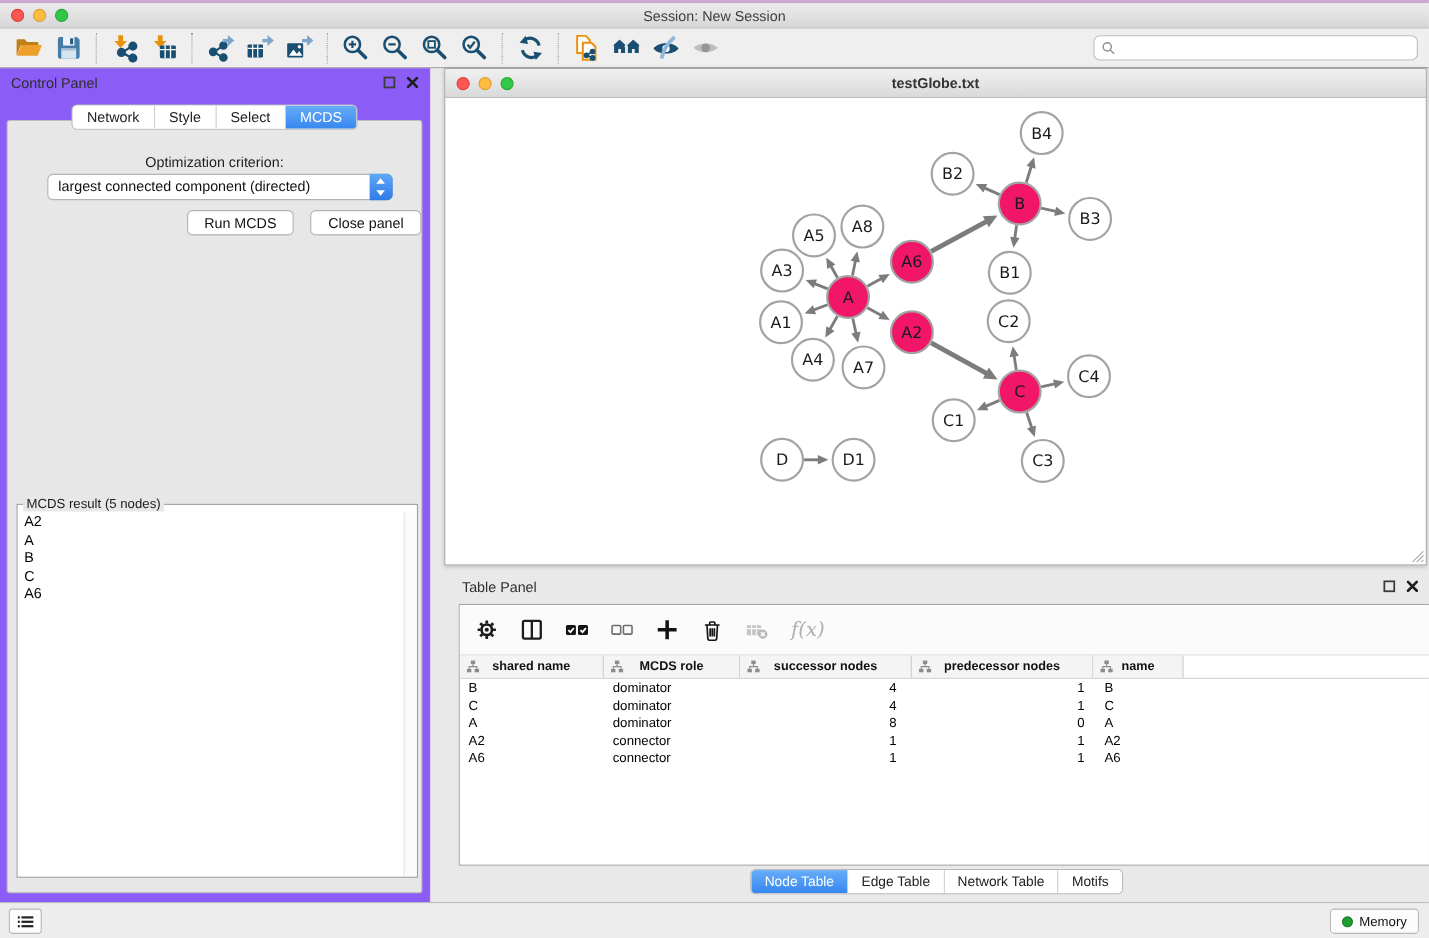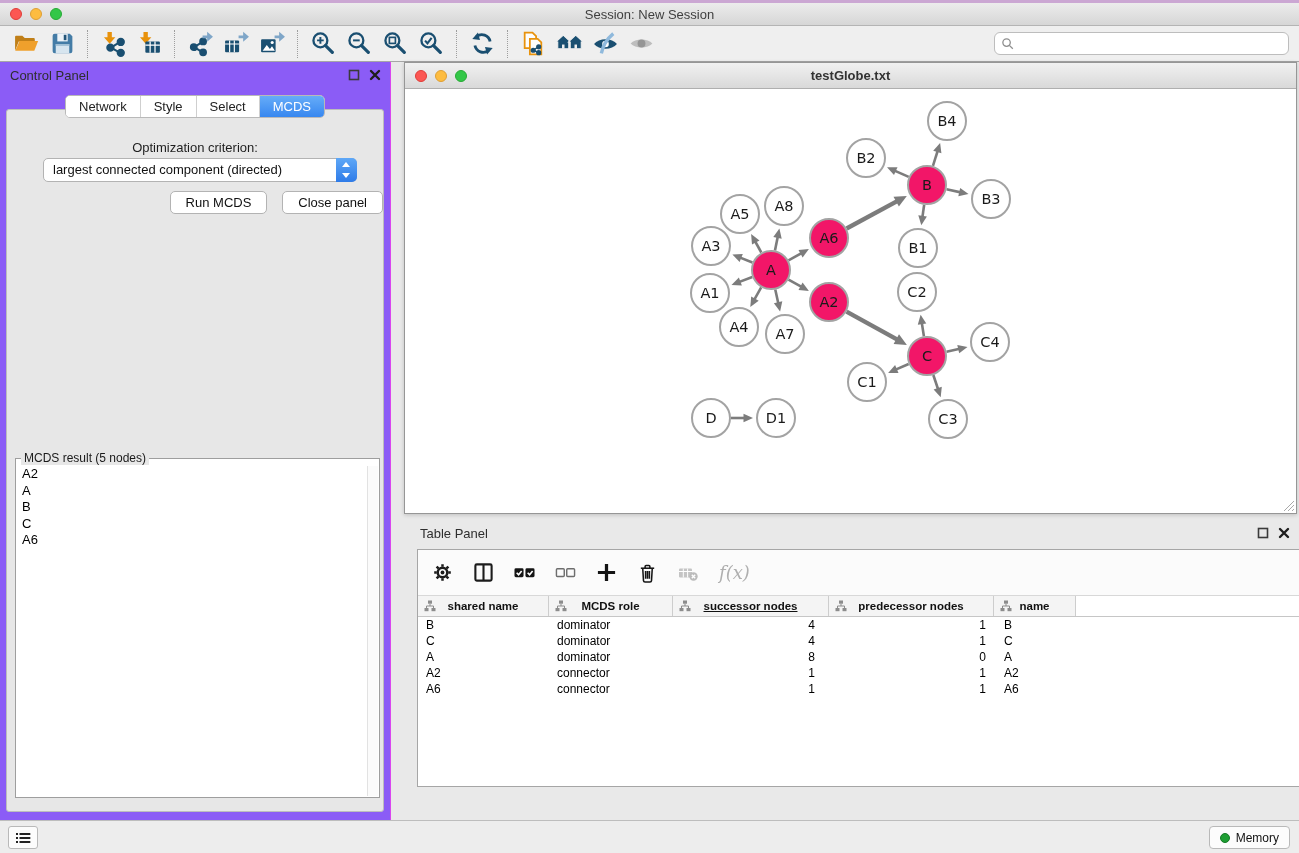--- a/index.html
+++ b/index.html
@@ -607,21 +607,21 @@
             <span class="attr-ic"><svg viewBox="0 0 12 12">
                 <g fill="#8C8C8C">
                   <rect x="4" y="0.5" width="4" height="3.2"></rect>
                   <rect x="0.5" y="8" width="4" height="3.2"></rect>
                   <rect x="7.5" y="8" width="4" height="3.2"></rect>
                 </g>
                 <path d="M6 3.7 V6 M2.5 8 V6 H9.5 V8" stroke="#8C8C8C" fill="none"></path>
               </svg></span>
             <span>MCDS role</span>
           </div>
-          <div class="header-cell" style="width: 156px; text-decoration: underline;">
+          <div class="header-cell" style="width: 156px;">
             <span class="attr-ic"><svg viewBox="0 0 12 12">
                 <g fill="#8C8C8C">
                   <rect x="4" y="0.5" width="4" height="3.2"></rect>
                   <rect x="0.5" y="8" width="4" height="3.2"></rect>
                   <rect x="7.5" y="8" width="4" height="3.2"></rect>
                 </g>
                 <path d="M6 3.7 V6 M2.5 8 V6 H9.5 V8" stroke="#8C8C8C" fill="none"></path>
               </svg></span>
             <span>successor nodes</span>
           </div>
@@ -678,20 +678,28 @@
             <div class="cell" style="width: 165px; text-align: right; padding-right: 8px;">1</div>
             <div class="cell" style="width: 82px; text-align: left; padding-left: 10px;">A2</div>
           </div>
           <div class="grid-row">
             <div class="cell" style="width: 131px; text-align: left; padding-left: 8px;">A6</div>
             <div class="cell" style="width: 124px; text-align: left; padding-left: 8px;">connector</div>
             <div class="cell" style="width: 156px; text-align: right; padding-right: 14px;">1</div>
             <div class="cell" style="width: 165px; text-align: right; padding-right: 8px;">1</div>
             <div class="cell" style="width: 82px; text-align: left; padding-left: 10px;">A6</div>
           </div>
+        </div>
+    </div>
+    <div id="tbl-tabs-wrap">
+      <div id="tbl-tabs" class="seg">
+          <span class="seg-item selected">Node Table</span>
+          <span class="seg-item">Edge Table</span>
+          <span class="seg-item">Network Table</span>
+          <span class="seg-item">Motifs</span>
         </div>
     </div>
   </div>
 
   <div id="status-bar">
     <div id="status-list-btn">
       <svg viewBox="0 0 18 14">
           <g fill="#222">
             <rect x="0" y="1" width="2.4" height="2.4"></rect>
             <rect x="0" y="5.8" width="2.4" height="2.4"></rect>

